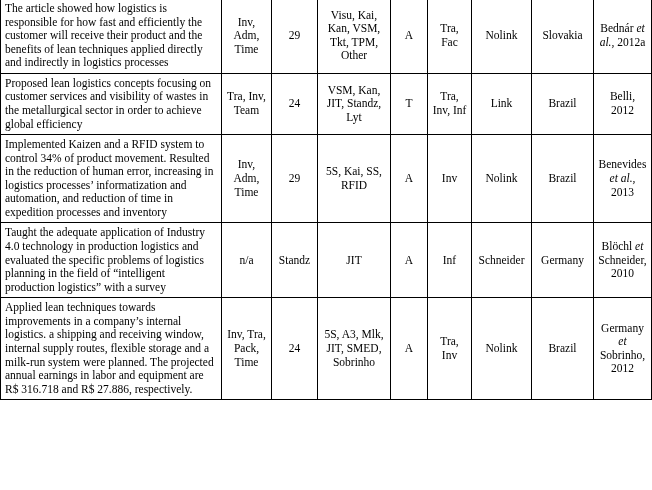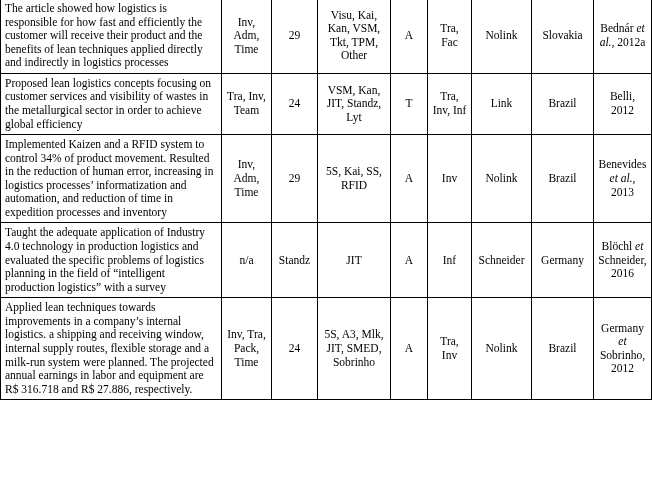--- a/index.html
+++ b/index.html
@@ -123,21 +123,21 @@
       </tr>
       <tr>
         <td class="desc">Taught the adequate application of Industry 4.0 technology in production logistics and evaluated the specific problems of logistics planning in the field of “intelligent production logistics” with a survey</td>
         <td class="ctr">n/a</td>
         <td class="ctr">Standz</td>
         <td class="ctr">JIT</td>
         <td class="ctr">A</td>
         <td class="ctr">Inf</td>
         <td class="ctr">Schneider</td>
         <td class="ctr">Germany</td>
-        <td class="ref"><span>Blöchl </span><span class="italic">et</span><span> Schneider, 2016</span></td>
+        <td class="ref"><span>Blöchl </span><span class="italic">et</span><span> Schneider, 2010</span></td>
       </tr>
       <tr>
         <td class="desc">Applied lean techniques towards improvements in a company’s internal logistics.  a shipping and receiving window, internal supply routes, flexible storage and a milk-run system were planned. The projected annual earnings in labor and equipment are R$ 316.718 and R$ 27.886, respectively.</td>
         <td class="ctr">Inv, Tra, Pack, Time</td>
         <td class="ctr">24</td>
         <td class="ctr">5S, A3, Mlk, JIT, SMED, Sobrinho</td>
         <td class="ctr">A</td>
         <td class="ctr">Tra, Inv</td>
         <td class="ctr">Nolink</td>
         <td class="ctr">Brazil</td>

